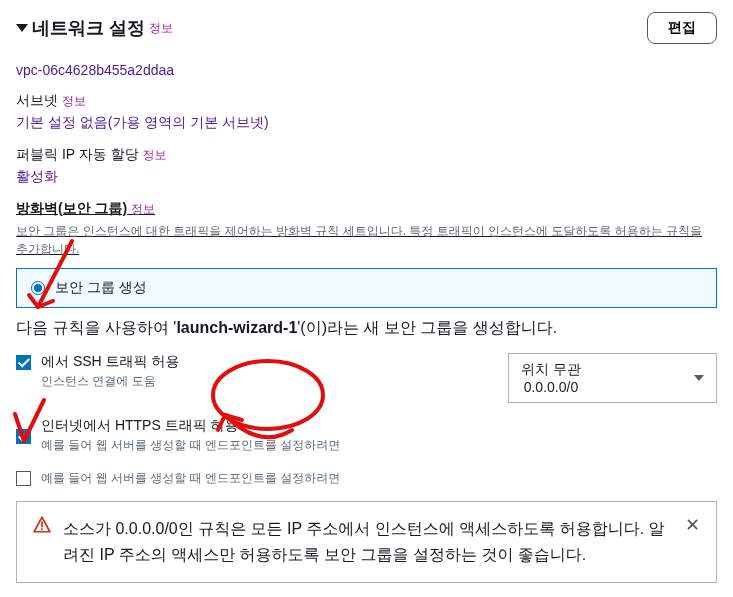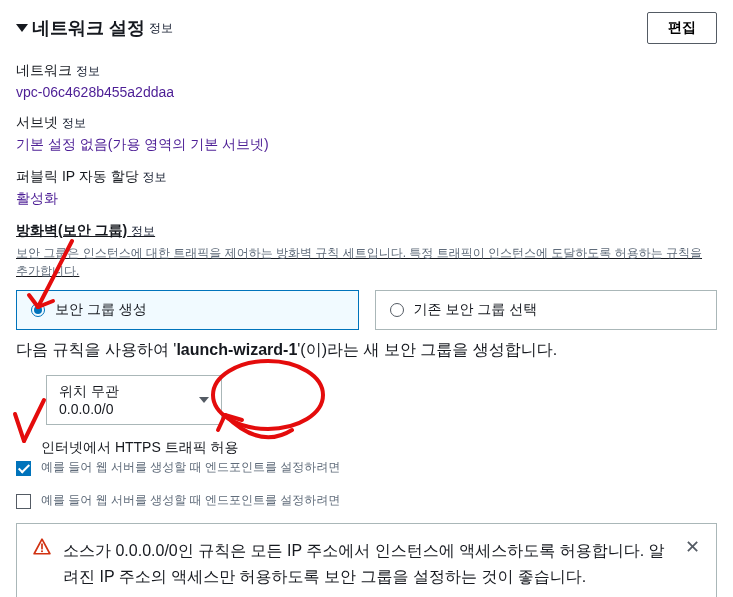--- a/index.html
+++ b/index.html
@@ -20,26 +20,26 @@
     }
     .header-left { display: flex; align-items: center; gap: 4px; }
     .caret-down {
       width: 0; height: 0;
       border-left: 6px solid transparent;
       border-right: 6px solid transparent;
       border-top: 8px solid #16191f;
       cursor: pointer;
     }
     .section-title { font-size: 18px; font-weight: 700; }
-    .info-link { color: #0f172a; font-size: 12px; cursor: pointer; }
+    .info-link { color: #a21caf; font-size: 12px; cursor: pointer; }
     .edit-btn {
       border: 1px solid #545b64;
       background: #fff;
       padding: 6px 20px;
-      border-radius: 2px;
+      border-radius: 8px;
       font-size: 14px;
       cursor: pointer;
       font-weight: 600;
     }
     .field { margin-bottom: 14px; }
     .field-label { font-size: 14px; color: #16191f; margin-bottom: 4px; }
     .field-value { font-size: 14px; color: #4c1d95; }
     .sub-heading { font-weight: 700; }
     .help-text { font-size: 12px; color: #5f6b7a; line-height: 1.5; margin-top: 2px; }
     .radio-row { display: flex; gap: 16px; margin-top: 10px; margin-bottom: 10px; }
@@ -55,39 +55,39 @@
     }
     .radio-box.selected { border: 1px solid #0073bb; background: #f1faff; }
     .radio-circle {
       width: 14px; height: 14px; border: 1px solid #545b64; border-radius: 50%;
       display: flex; align-items: center; justify-content: center; flex-shrink: 0;
     }
     .radio-box.selected .radio-circle { border-color: #0073bb; }
     .radio-dot { width: 8px; height: 8px; background: #0073bb; border-radius: 50%; }
     .rule-desc { font-size: 16px; margin-bottom: 14px; }
     .rule-desc b { font-weight: 700; }
-    .checkbox-row { display: flex; align-items: flex-end; gap: 10px; margin-bottom: 14px; }
+    .checkbox-row { display: flex; align-items: center; gap: 10px; margin-bottom: 14px; }
     .checkbox {
       width: 15px; height: 15px; border: 1px solid #545b64; background: #fff;
       flex-shrink: 0; margin-top: 2px; cursor: pointer; position: relative;
     }
     .checkbox.checked { background: #0073bb; border-color: #0073bb; }
     .checkbox.checked::after {
       content: ""; position: absolute; left: 4px; top: 0px;
       width: 4px; height: 9px; border: solid #fff; border-width: 0 2px 2px 0;
       transform: rotate(45deg);
     }
     .checkbox-content { flex: 1; }
     .checkbox-label { font-size: 14px; }
     .checkbox-help { font-size: 12px; color: #5f6b7a; margin-top: 2px; }
     .dropdown {
       border: 1px solid #aab7b8;
       padding: 6px 12px;
       display: flex; justify-content: space-between; align-items: center;
-      width: 176px; cursor: pointer; background: #fff; margin-left: 30px;
+      width: 209px; cursor: pointer; background: #fff; margin-left: 30px; text-align: center;
     }
     .dropdown-text { display: flex; flex-direction: column; line-height: 1.3; font-size: 14px; }
     .dropdown-caret {
       width: 0; height: 0;
       border-left: 5px solid transparent; border-right: 5px solid transparent;
       border-top: 6px solid #545b64;
     }
     .row-flex { display: flex; align-items: flex-start; justify-content: space-between; }
     .row-flex .left-part { flex: 1; }
     .warning-box {
@@ -110,24 +110,20 @@
 <div class="header-row">
   <div class="header-left">
     <div class="caret-down"></div>
     <span class="section-title">네트워크 설정</span>
     <span class="info-link">정보</span>
   </div>
   <button class="edit-btn">편집</button>
 </div>
 
 <div class="field">
-  <div class="field-label">
-    <span>네트워크</span>
-    <span class="info-link">정보</span>
-  </div>
   <div class="field-value">vpc-06c4628b455a2ddaa</div>
 </div>
 
 <div class="field">
   <div class="field-label">
     <span>서브넷</span>
     <span class="info-link">정보</span>
   </div>
   <div class="field-value">기본 설정 없음(가용 영역의 기본 서브넷)</div>
 </div>
@@ -148,31 +144,34 @@
   <div class="help-text">보안 그룹은 인스턴스에 대한 트래픽을 제어하는 방화벽 규칙 세트입니다. 특정 트래픽이 인스턴스에 도달하도록 허용하는 규칙을 추가합니다.</div>
 </div>
 
 <div class="radio-row">
   <div class="radio-box selected">
     <div class="radio-circle">
         <div class="radio-dot"></div>
       </div>
     <span>보안 그룹 생성</span>
   </div>
-  <div class="radio-box">
-    <div class="radio-circle"></div>
-    <span>기존 보안 그룹 선택</span>
-  </div>
 </div>
 
 <div class="rule-desc">
   <span>다음 규칙을 사용하여 '</span><b>launch-wizard-1</b><span>'(이)라는 새 보안 그룹을 생성합니다.</span>
 </div>
 
 <div class="checkbox-row row-flex">
+  <div style="display:flex; align-items:flex-start; gap:10px;" class="left-part">
+    <div class="checkbox checked"></div>
+    <div class="checkbox-content">
+      <div class="checkbox-label">에서 SSH 트래픽 허용</div>
+      <div class="checkbox-help">인스턴스 연결에 도움</div>
+    </div>
+  </div>
   <div class="dropdown">
     <div class="dropdown-text">
       <span>위치 무관</span>
       <span>0.0.0.0/0</span>
     </div>
     <div class="dropdown-caret"></div>
   </div>
 </div>
 
 <div class="checkbox-row">

